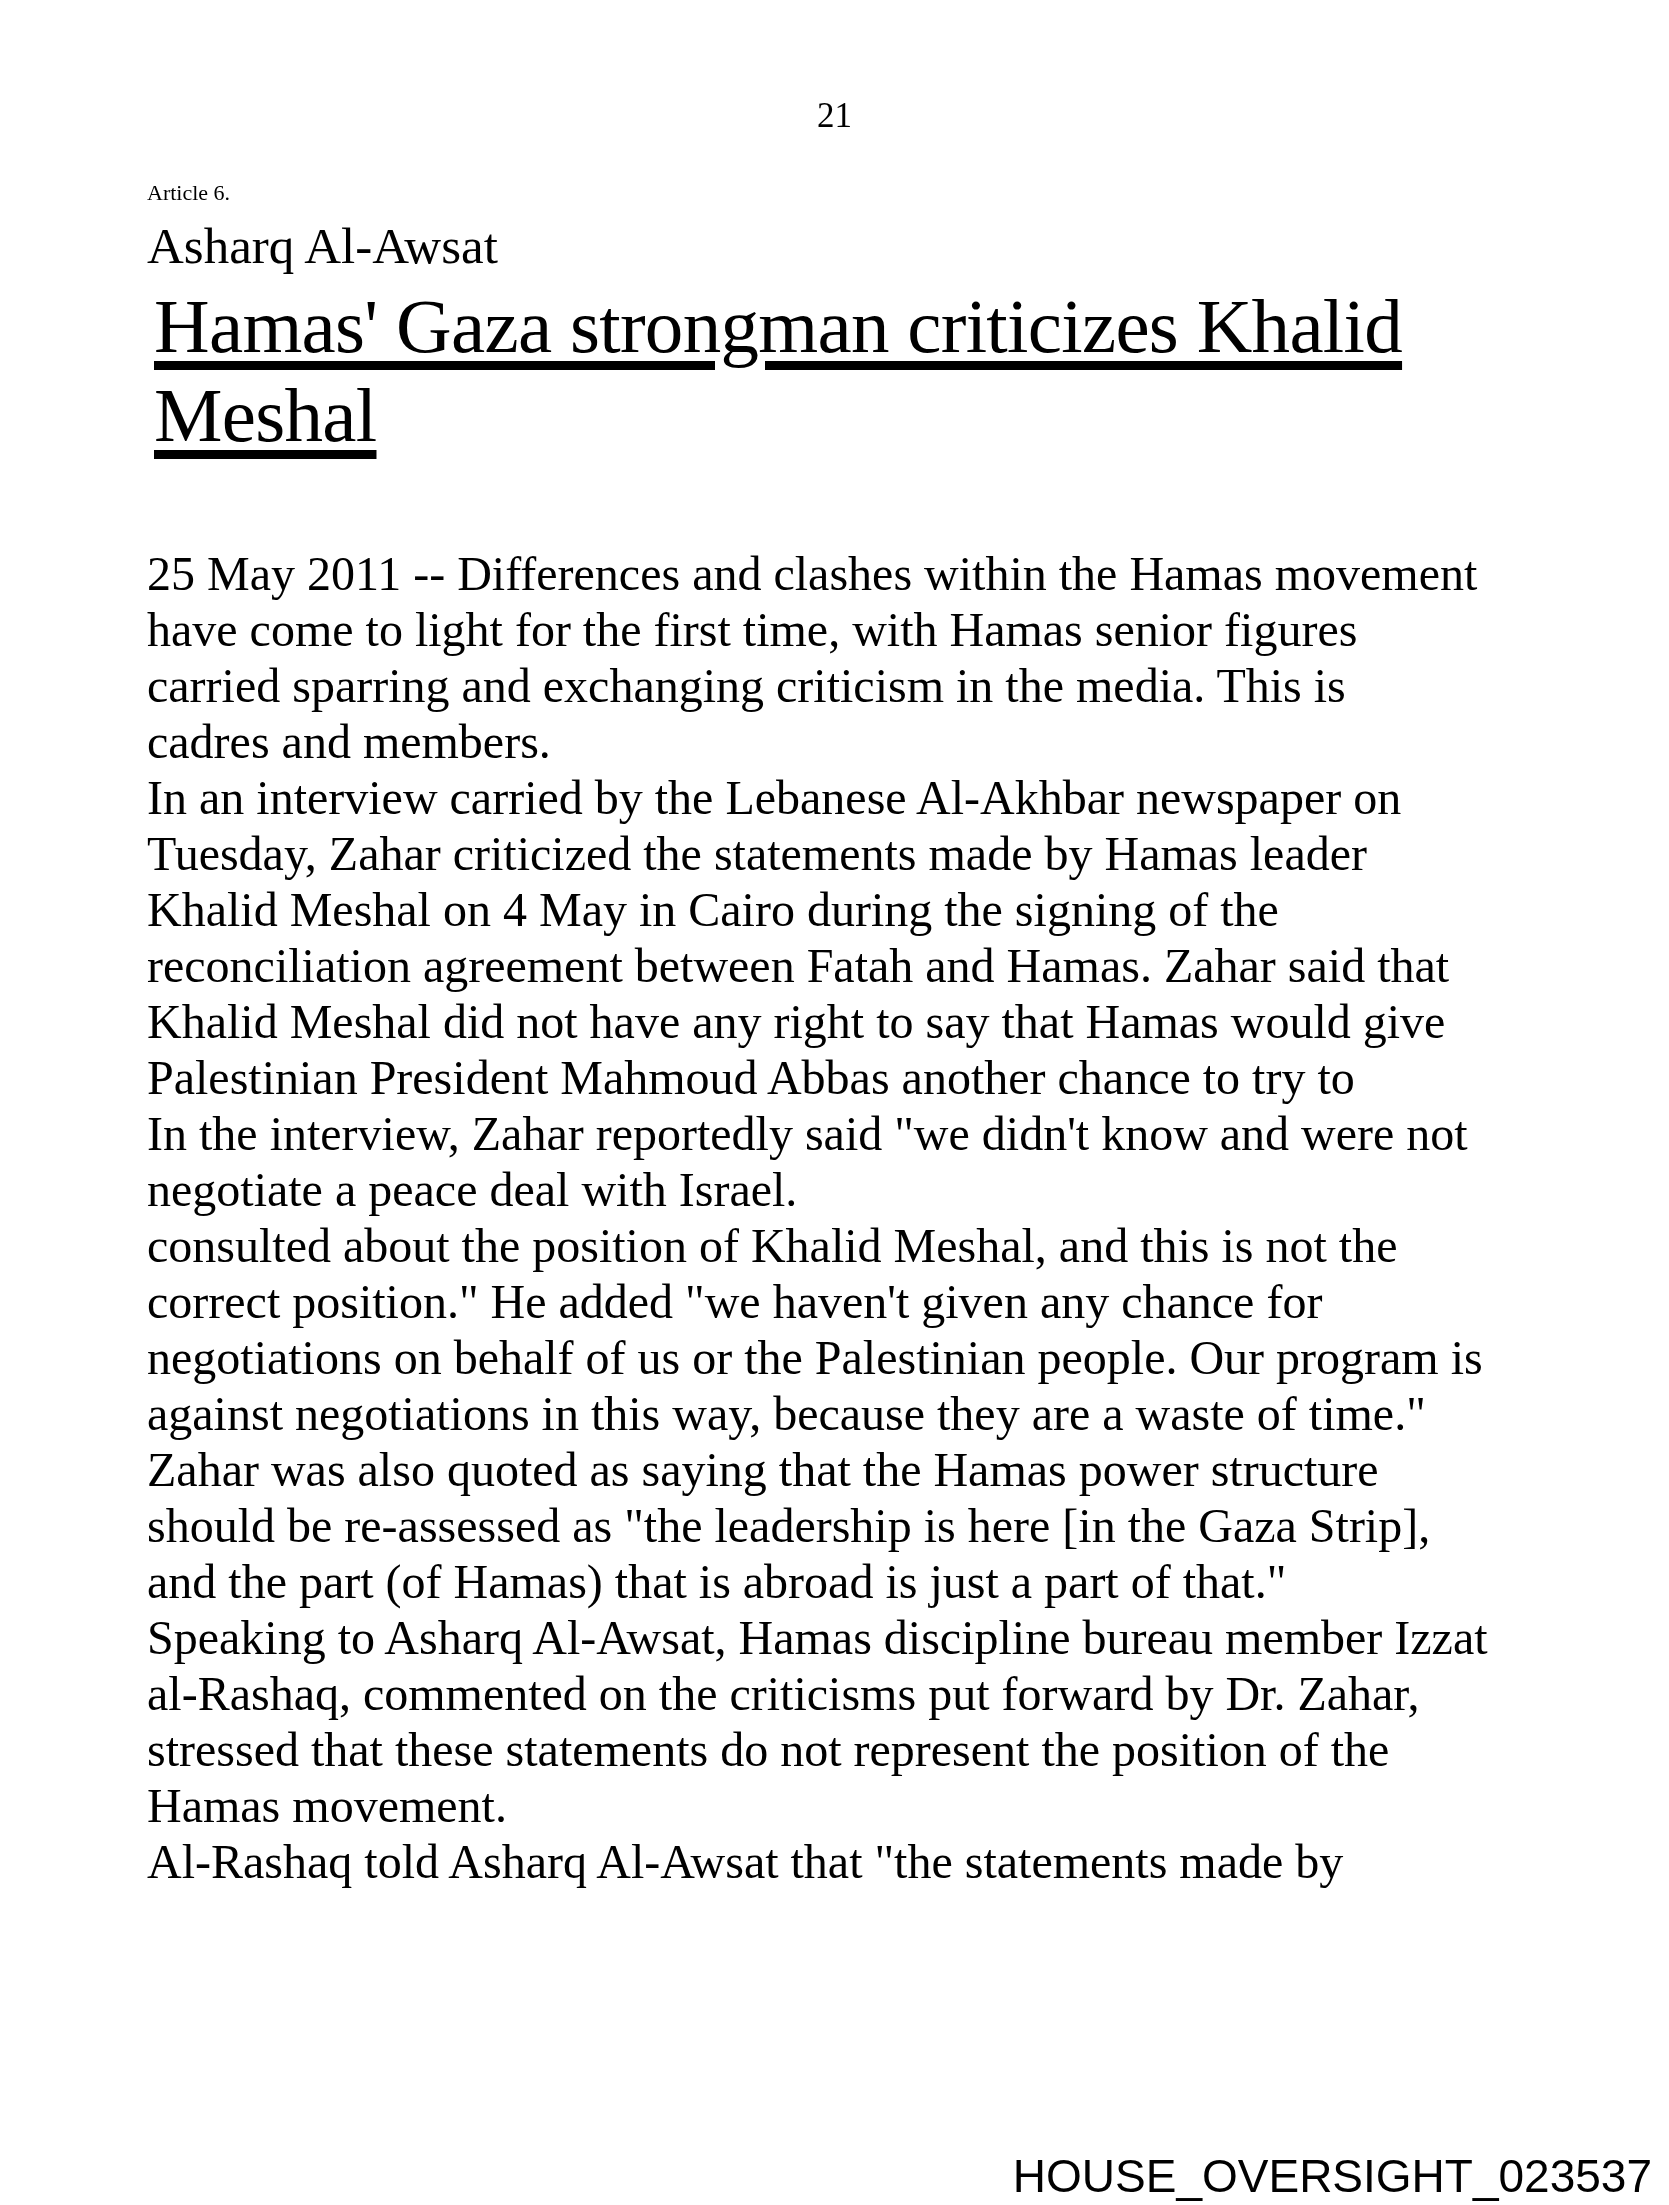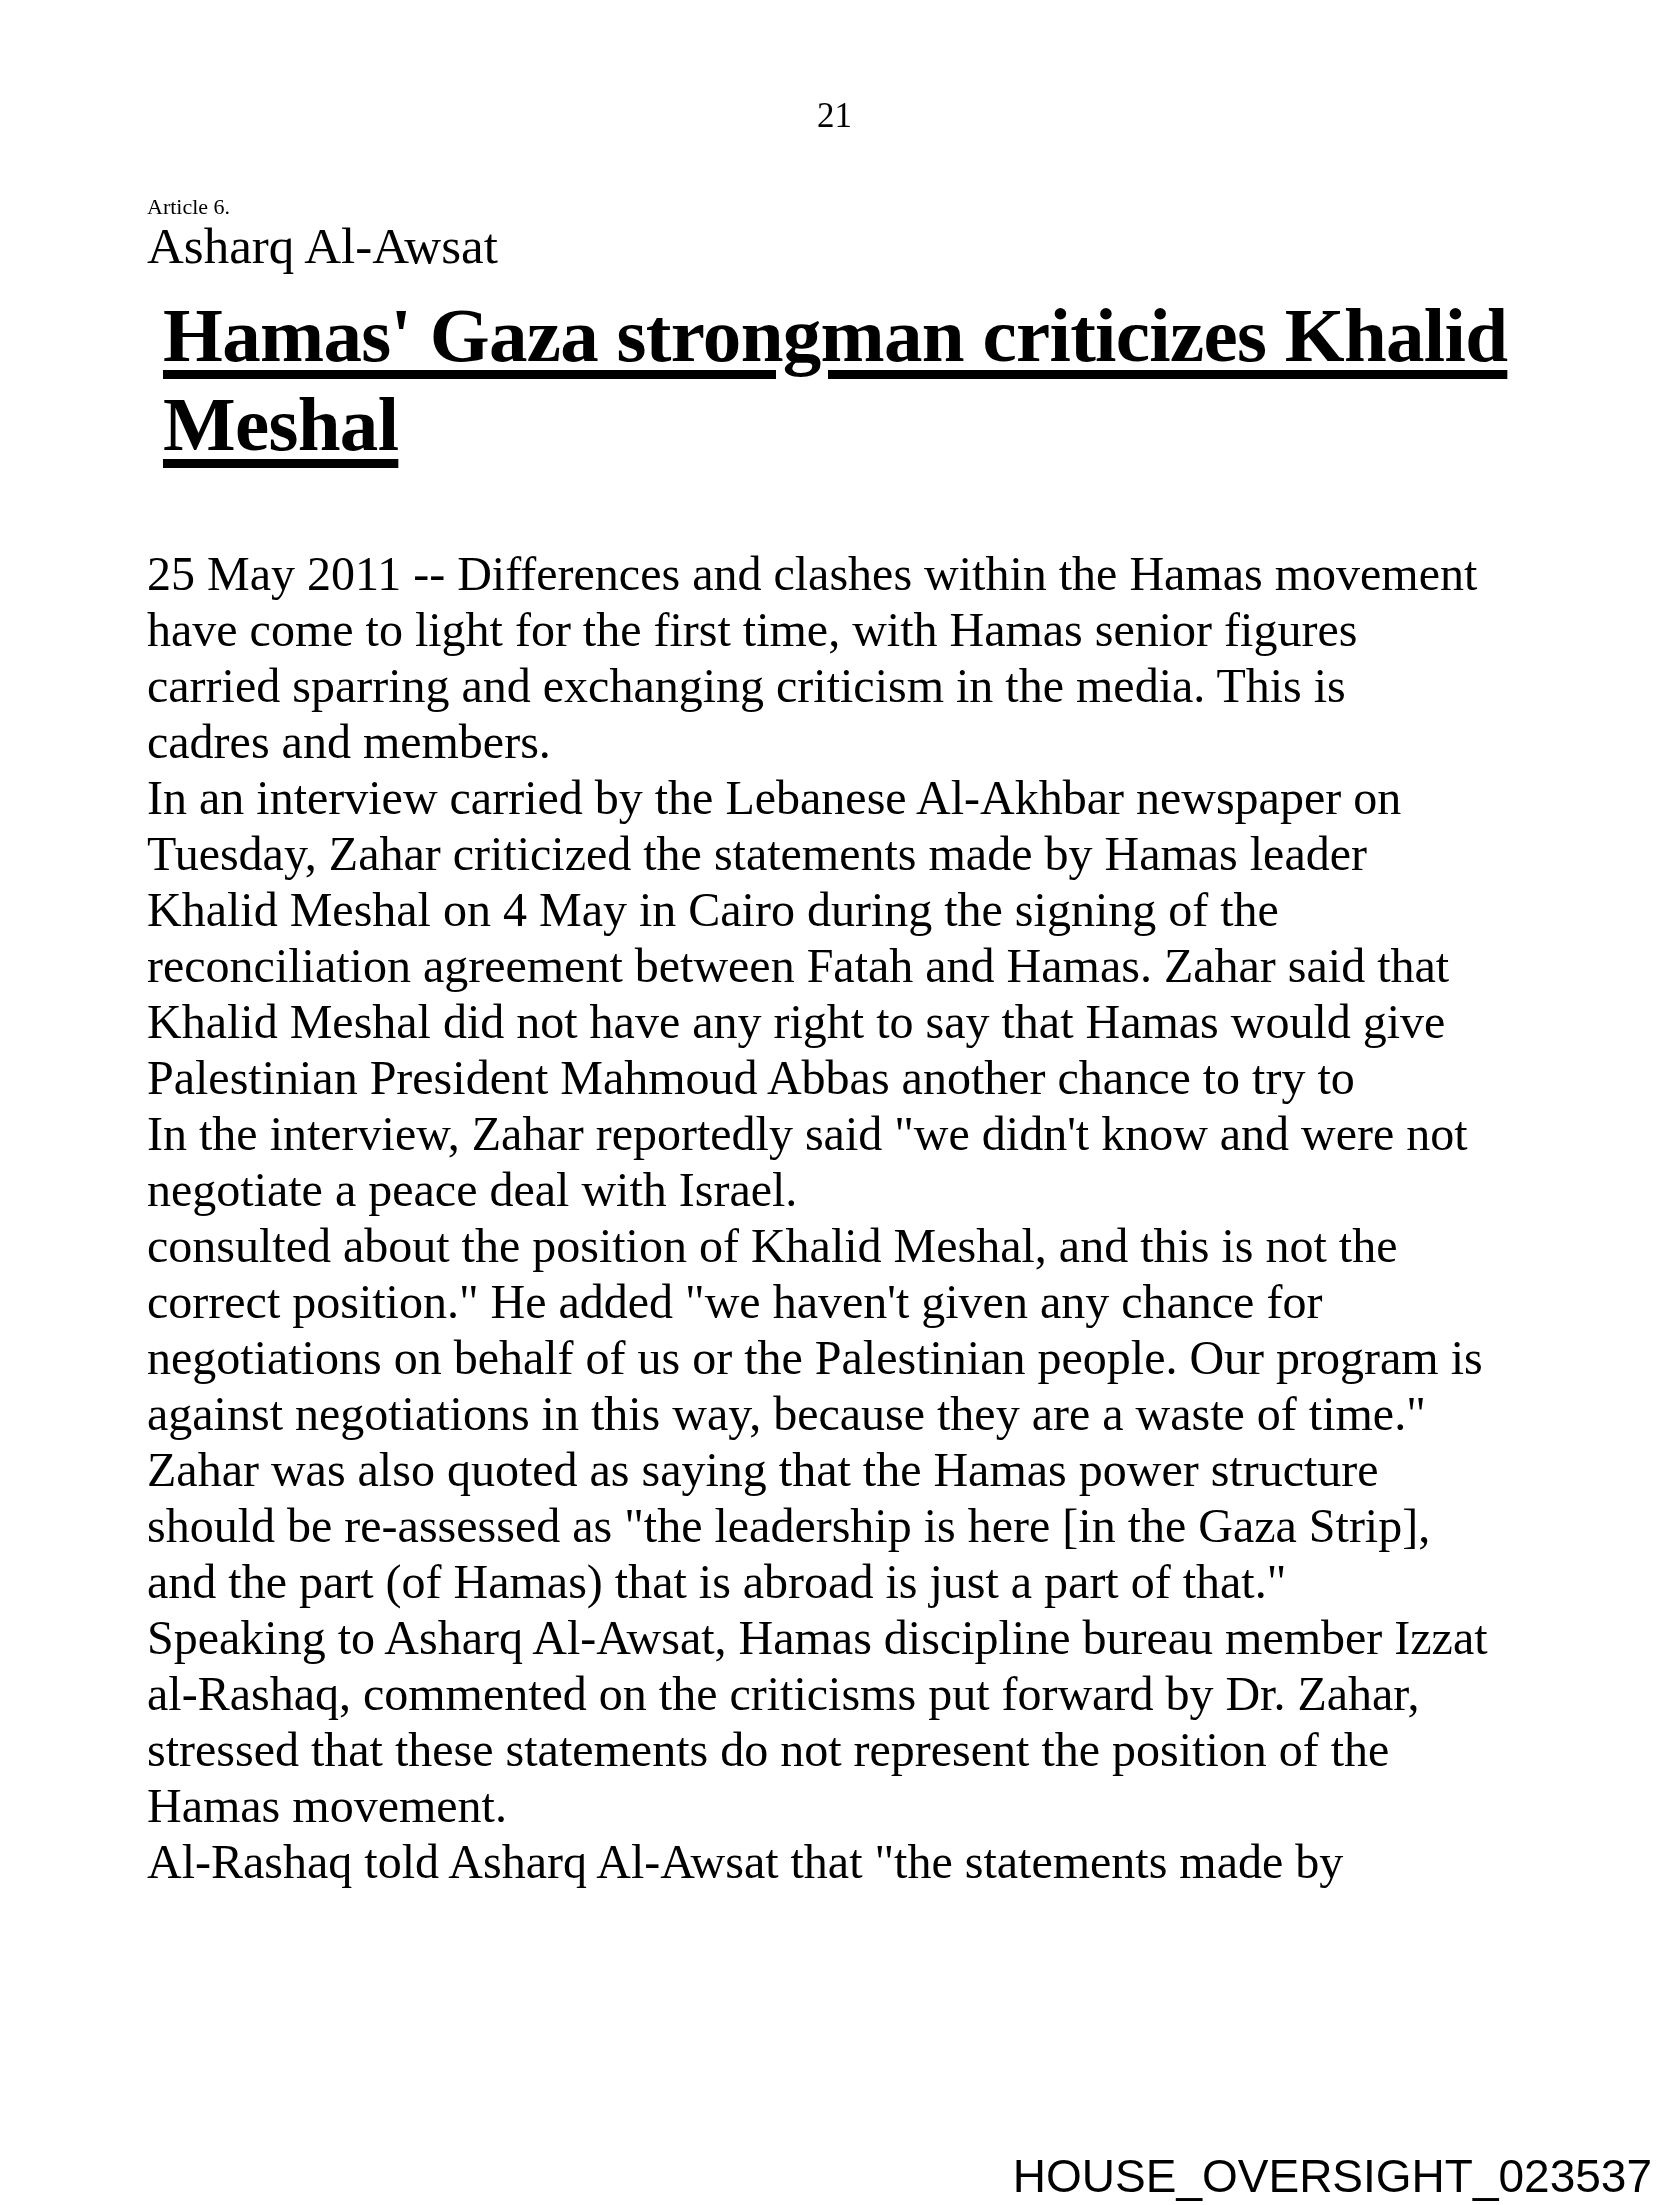--- a/index.html
+++ b/index.html
@@ -21,40 +21,40 @@
     top: 95px;
     left: 0;
     width: 1669px;
     text-align: center;
     font-size: 35px;
     line-height: 41px;
   }
   .article-label {
     position: absolute;
     left: 147px;
-    top: 194px;
+    top: 180px;
     font-size: 22px;
     line-height: 25.5px;
   }
   .article-source {
     position: absolute;
     left: 147px;
     top: 217px;
     font-size: 51px;
     line-height: 59px;
   }
   .headline {
     position: absolute;
     left: 147px;
     top: 275px;
-    margin: 16px;
+    margin: 7px;
     width: 1427px;
     font-size: 77px;
     line-height: 89px;
-    font-weight: bold;
+    font-weight: normal;
     letter-spacing: -0.7px;
   }
   .headline .hl {
     text-decoration: underline;
     text-decoration-thickness: 8.5px;
     text-underline-offset: 8.5px;
   }
   .body-text {
     position: absolute;
     left: 147px;

